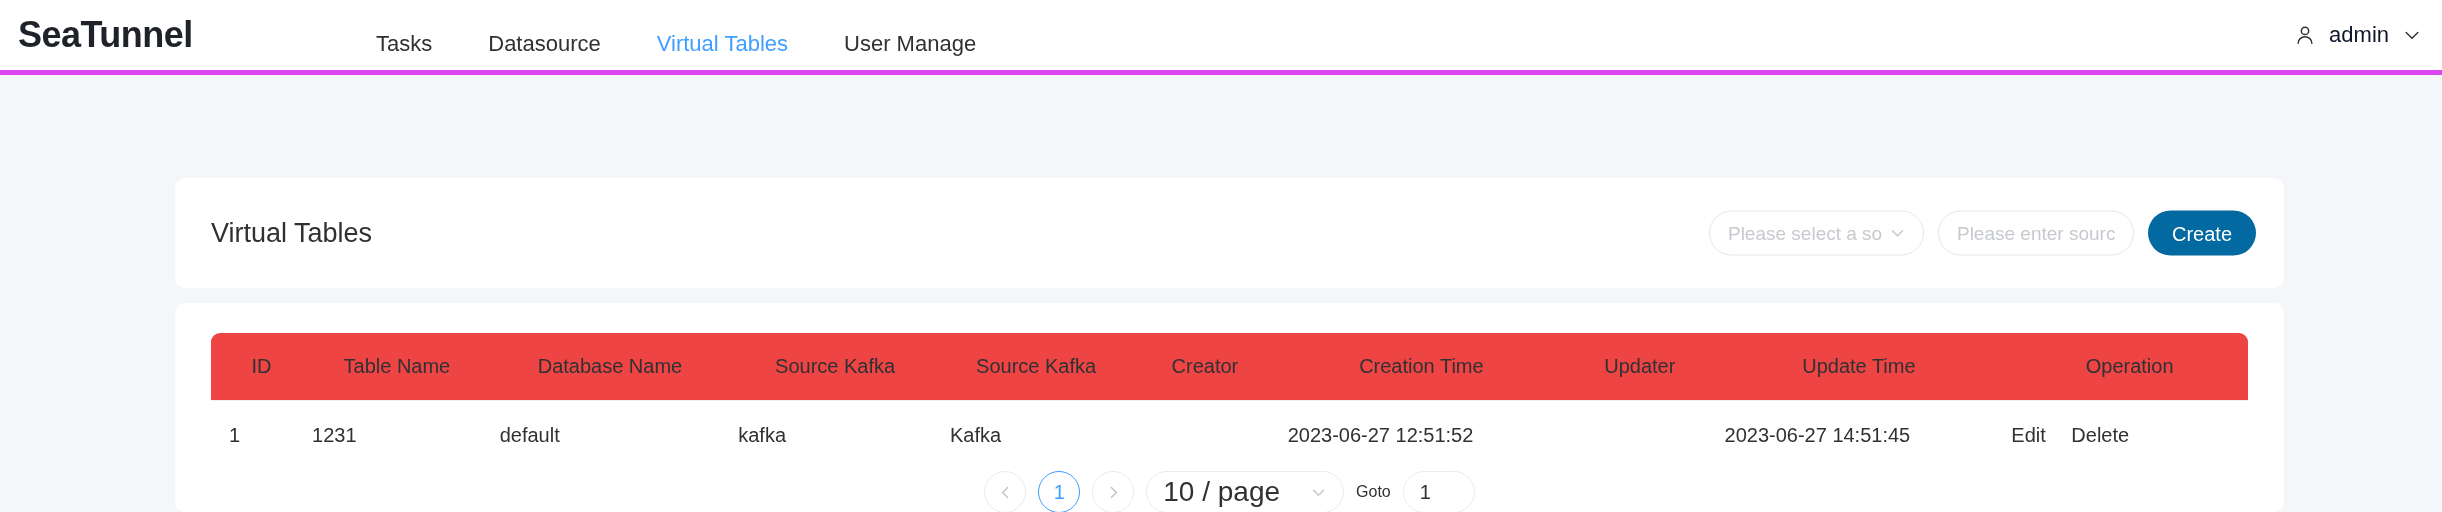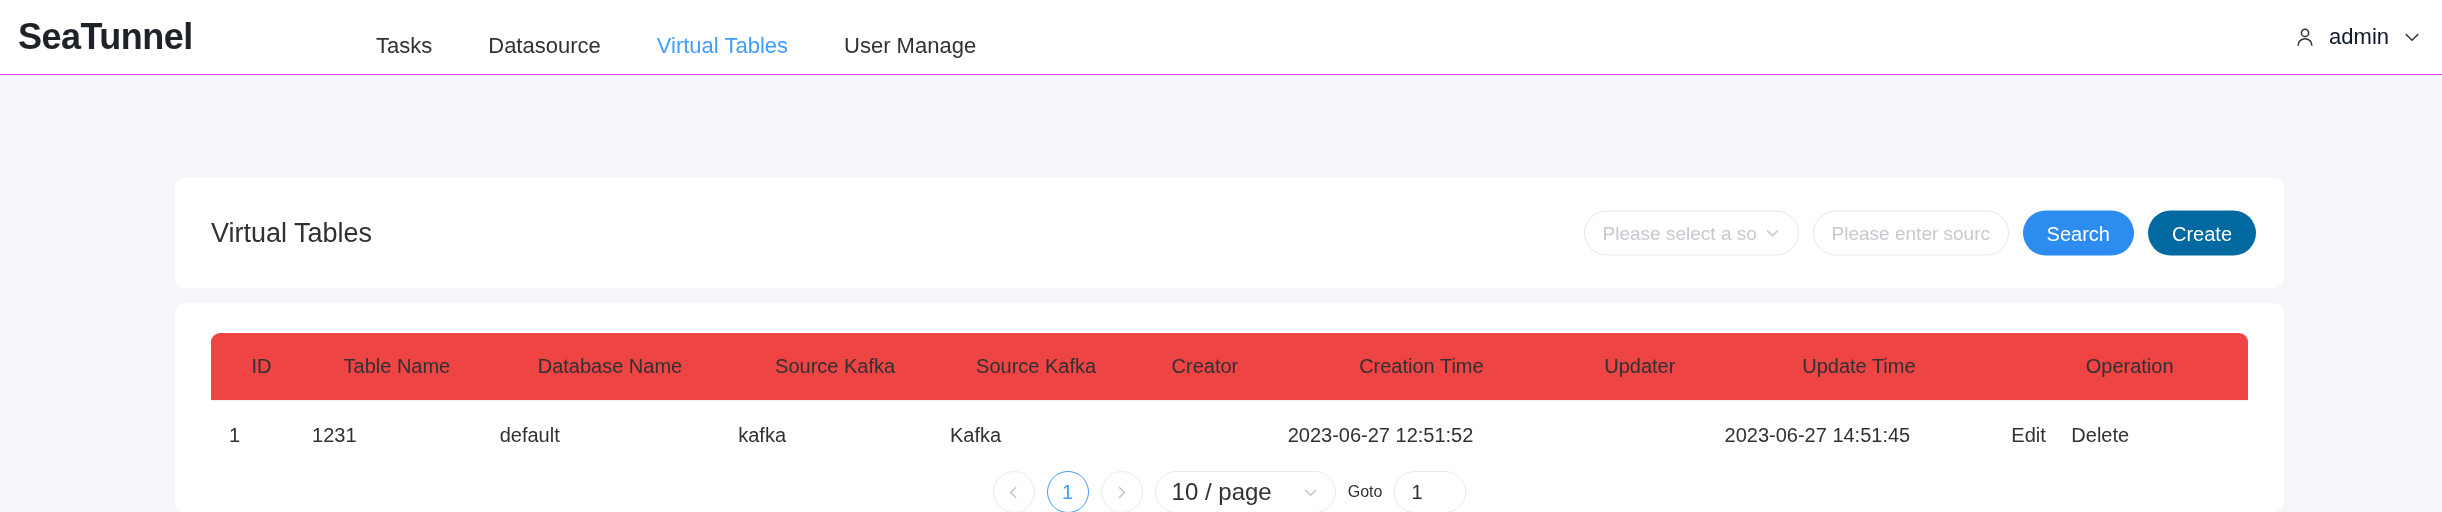--- a/index.html
+++ b/index.html
@@ -14,21 +14,21 @@
   }
 
   
   .app-header {
     position: absolute;
     top: 0; left: 0;
     width: 2442px; height: 75px;
     background: #ffffff;
     display: flex;
     align-items: center;
-    border-bottom: 1px solid #d946ef;
+    border-bottom: 5px solid #d946ef;
   }
   .brand {
     position: absolute;
     left: 18px; top: 50%;
     transform: translateY(-50%);
     font-size: 36px;
     font-weight: 700;
     color: #1f2329;
     letter-spacing: -0.5px;
     white-space: nowrap;
@@ -224,21 +224,21 @@
     min-width: 130px;
     border-radius: 21px;
     border: 1px solid #e8eaee;
     background: #fff;
     display: flex;
     align-items: center;
     justify-content: center;
     gap: 24px;
     padding: 0 16px;
     cursor: pointer;
-    font-size: 24px;
+    font-size: 28px;
     color: #303133;
     white-space: nowrap;
   }
   .pg-goto-label {
     font-size: 16px;
     color: #303133;
     white-space: nowrap;
   }
   .pg-goto-input {
     width: 72px; height: 42px;
@@ -288,21 +288,20 @@
 
       <div class="select-box">
         <span class="select-placeholder">Please select a source type</span>
         <svg class="select-caret" viewBox="0 0 24 24" fill="none" stroke="#c6c9ce" stroke-width="2">
           <path d="M5 9l7 7 7-7" stroke-linecap="round" stroke-linejoin="round"></path>
         </svg>
       </div>
 
       <input class="text-input" type="text" placeholder="Please enter source name" style="">
 
-      <button class="btn btn-search">Search</button>
       <button class="btn btn-create">Create</button>
     </div>
   </div>
 
   <div class="table-card">
 
     <table class="data-table">
       <colgroup>
         <col style="width:62px">
         <col style="width:140px">

